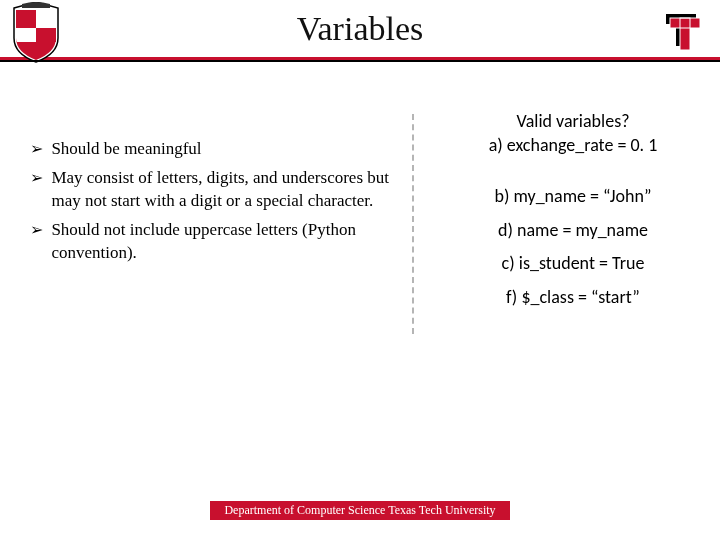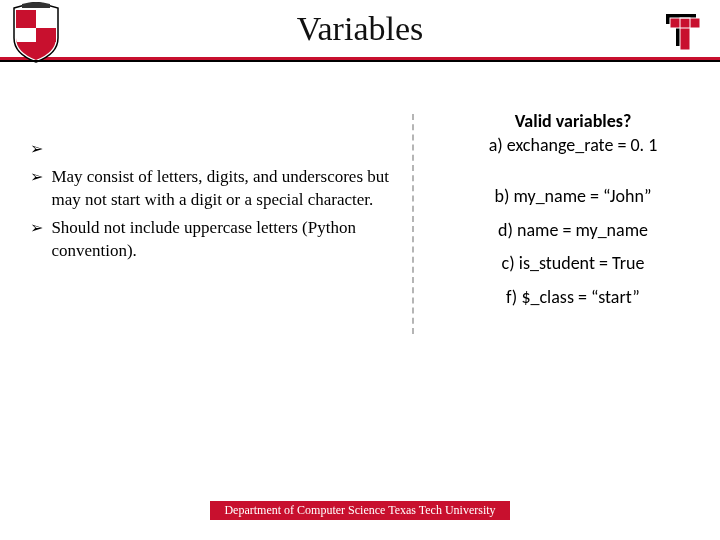--- a/index.html
+++ b/index.html
@@ -74,21 +74,21 @@
     margin-top: 4px;
   }
   .right-col {
     flex: 1;
     padding-left: 20px;
     font-family: Calibri, Arial, sans-serif;
     font-size: 18px;
   }
   .question-title {
     text-align: center;
-    font-weight: bold;
+    font-weight: normal;
     margin-bottom: 2px;
     font-family: Calibri, Arial, sans-serif;
   }
   .option {
     margin-bottom: 10px;
     line-height: 1.3;
     text-align: center;
   }
   .option-first {
     text-align: center;
@@ -137,20 +137,21 @@
       <rect x="20" y="10" width="10" height="32" fill="none" stroke="#fff" stroke-width="1"></rect>
     </svg>
   </div>
   <div class="header-underline"></div>
 </div>
 
 <div class="content">
   <div class="left-col">
     <div class="bullet-item">
       <span class="bullet-marker">➢</span>
+      <span>Should be meaningful</span>
     </div>
     <div class="bullet-item">
       <span class="bullet-marker">➢</span>
       <span>May consist of letters, digits, and underscores but may not start with a digit or a special character.</span>
     </div>
     <div class="bullet-item">
       <span class="bullet-marker">➢</span>
       <span>Should not include uppercase letters (Python convention).</span>
     </div>
   </div>

